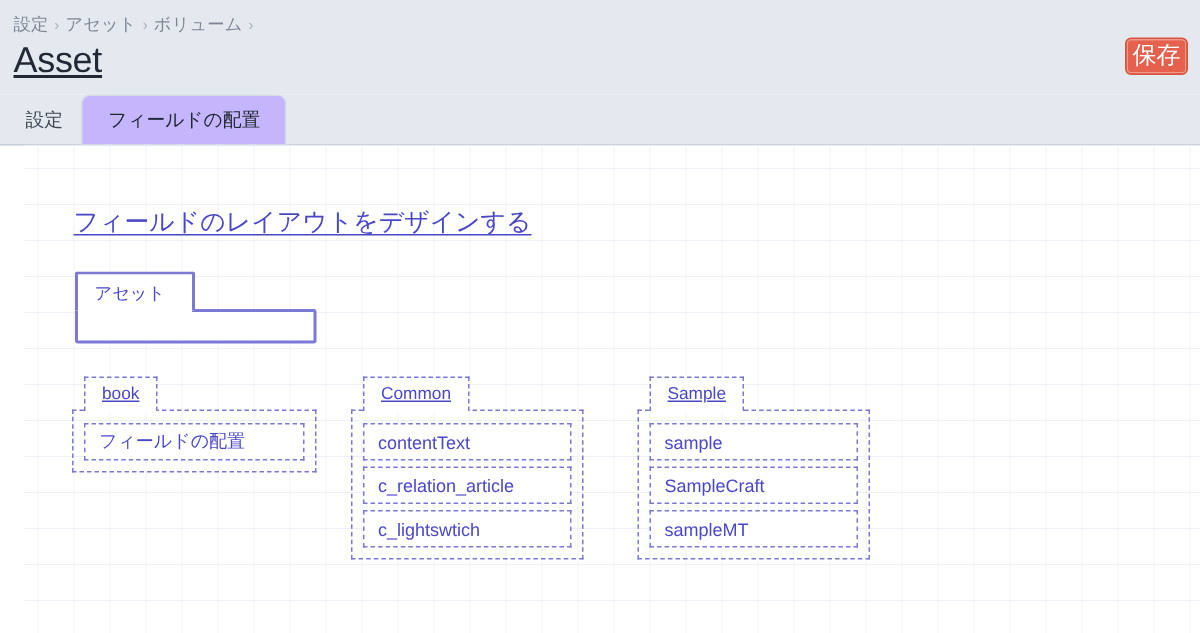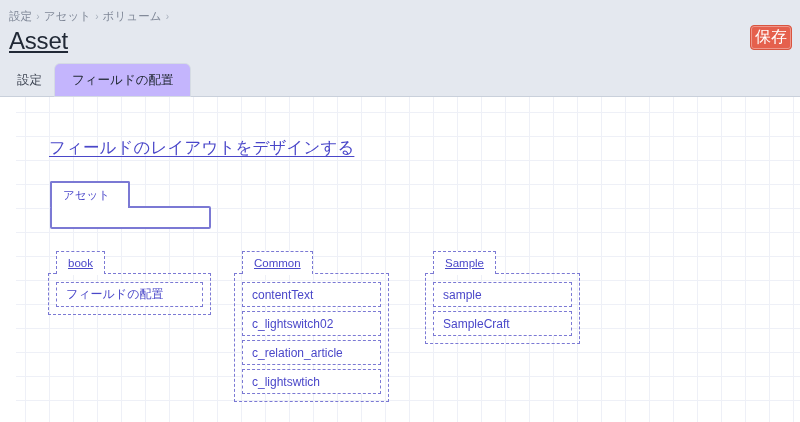--- a/index.html
+++ b/index.html
@@ -187,31 +187,31 @@
         <div class="group" style="left: 32px; top: 154px;">
           <div class="group-body" style="width: 163px;">
             <div class="field-item">フィールドの配置</div>
           </div>
           <div class="group-tab">book</div>
         </div>
         <div class="group-tab-mask" style="left: 41.5px; top: 176px; width: 45.9375px;"></div>
         <div class="group" style="left: 218px; top: 154px;">
           <div class="group-body" style="width: 155px;">
             <div class="field-item">contentText</div>
-            <div class="field-item">c_lightswitch02</div>
             <div class="field-item">c_relation_article</div>
             <div class="field-item">c_lightswtich</div>
           </div>
           <div class="group-tab">Common</div>
         </div>
         <div class="group-tab-mask" style="left: 227.5px; top: 176px; width: 67.6562px;"></div>
         <div class="group" style="left: 409px; top: 154px;">
           <div class="group-body" style="width: 155px;">
             <div class="field-item">sample</div>
             <div class="field-item">SampleCraft</div>
+            <div class="field-item">sampleMT</div>
           </div>
           <div class="group-tab">Sample</div>
         </div>
         <div class="group-tab-mask" style="left: 418.5px; top: 176px; width: 60px;"></div>
       </div>
 
   </div>
 </div>
 
 </body></html>

